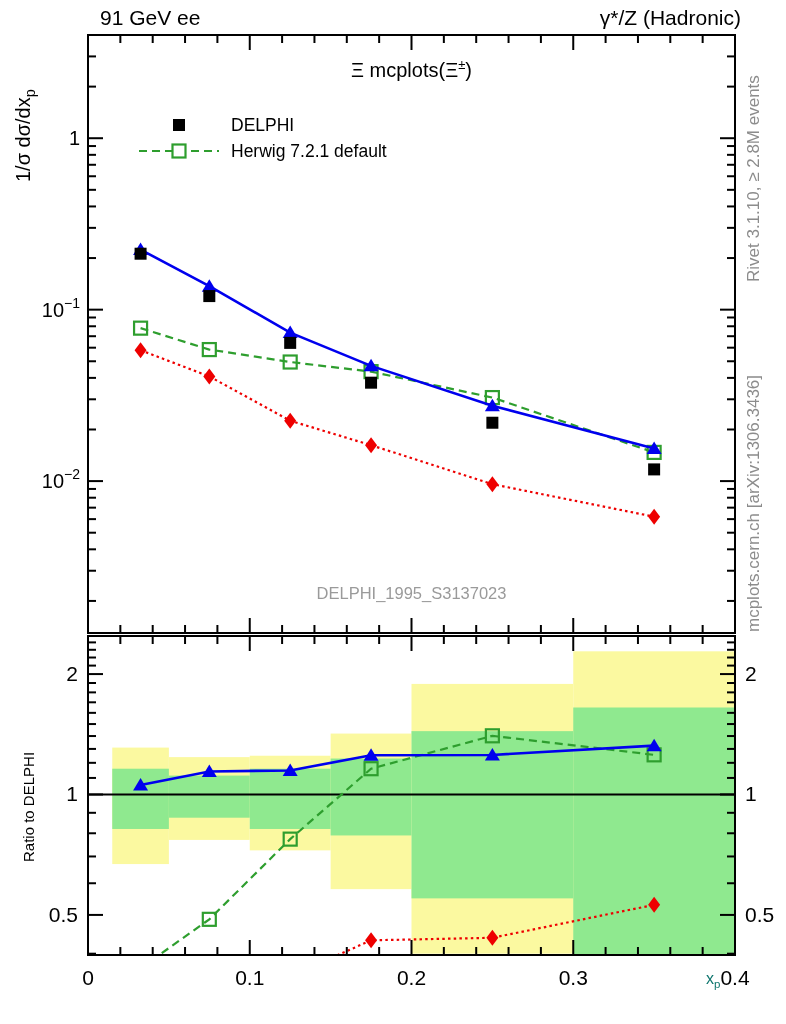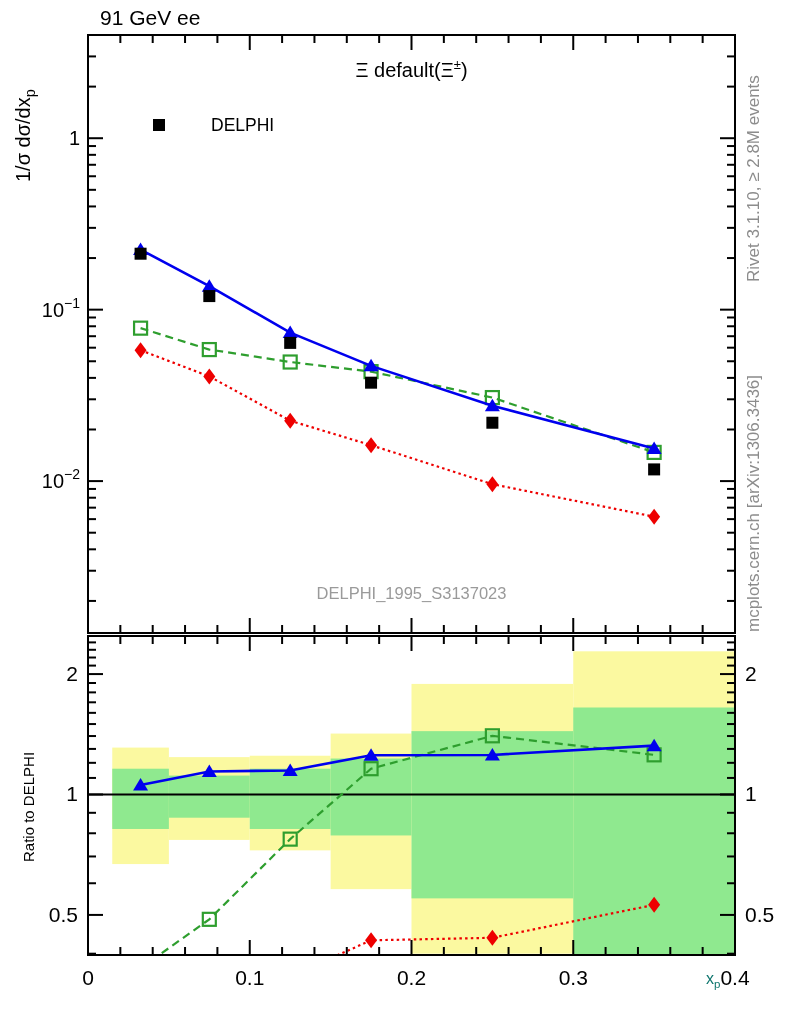--- a/index.html
+++ b/index.html
@@ -19,20 +19,21 @@
   .legend-row{display:flex;align-items:center;height:26px;}
   .legend-label{font-size:17.5px;color:#000;margin-left:10px;}
   svg text{font-family:"Liberation Sans", sans-serif;}
 </style>
 </head>
 <body>
 
 <div id="stage">
 
   <div class="abs hdr" style="left:100px;top:6px;">91 GeV ee</div>
+  <div class="abs hdr" style="right:45px;top:6px;">γ*/Z (Hadronic)</div>
 
   <svg id="chart" width="786" height="1024" class="abs" style="left:0;top:0;">
       <defs>
         <clipPath id="clipMain">
           <rect x="89" y="36" width="645" height="596"></rect>
         </clipPath>
         <clipPath id="clipRatio">
           <rect x="89" y="637" width="645" height="317"></rect>
         </clipPath>
       </defs>
@@ -340,38 +341,45 @@
         <text x="78" y="681.0720924714934" text-anchor="end" font-size="21" fill="#000">2</text>
         <text x="745" y="681.0720924714934" text-anchor="start" font-size="21" fill="#000">2</text>
         <text x="78" y="801.4978562199287" text-anchor="end" font-size="21" fill="#000">1</text>
         <text x="745" y="801.4978562199287" text-anchor="start" font-size="21" fill="#000">1</text>
         <text x="78" y="921.9236199683639" text-anchor="end" font-size="21" fill="#000">0.5</text>
         <text x="745" y="921.9236199683639" text-anchor="start" font-size="21" fill="#000">0.5</text>
       </g>
     </svg>
 
   <div class="abs plot-title" style="left:88px;top:57px;width:647px;">
-    <span>Ξ default</span><span>(Ξ</span><sup>±</sup><span>)</span>
+    <span>Ξ mcplots</span><span>(Ξ</span><sup>±</sup><span>)</span>
   </div>
 
   <div class="abs rot ylab" style="left:12px;top:182px;">
     <span>1/σ dσ/dx</span><sub>p</sub>
   </div>
 
   <div class="abs rot ratiolab" style="left:20px;top:862px;">Ratio to DELPHI</div>
 
   <div class="abs xlab" style="left:706px;top:970px;">
     <span>x</span><sub>p</sub>
   </div>
 
   <div class="abs rot sidenote" style="left:744px;top:282px;">Rivet 3.1.10, ≥ 2.8M events</div>
   <div class="abs rot sidenote" style="left:744px;top:632px;">mcplots.cern.ch [arXiv:1306.3436]</div>
 
-  <div class="abs legend" style="left:117px;top:112px;">
+  <div class="abs legend" style="left:137px;top:112px;">
     <div class="legend-row">
       <svg class="lgm" width="84" height="18">
           <rect x="36" y="3" width="12" height="12" fill="#000000"></rect>
         </svg>
       <span class="legend-label">DELPHI</span>
     </div>
+    <div class="legend-row">
+      <svg class="lgm" width="84" height="18">
+          <line x1="2" y1="9" x2="82" y2="9" stroke="#2e9e2e" stroke-width="2.2" stroke-dasharray="8,5"></line>
+          <rect x="35.5" y="2.5" width="13" height="13" fill="#fff" stroke="#2e9e2e" stroke-width="2.2"></rect>
+        </svg>
+      <span class="legend-label">Herwig 7.2.1 default</span>
+    </div>
   </div>
 
 </div>
 
 </body></html>

